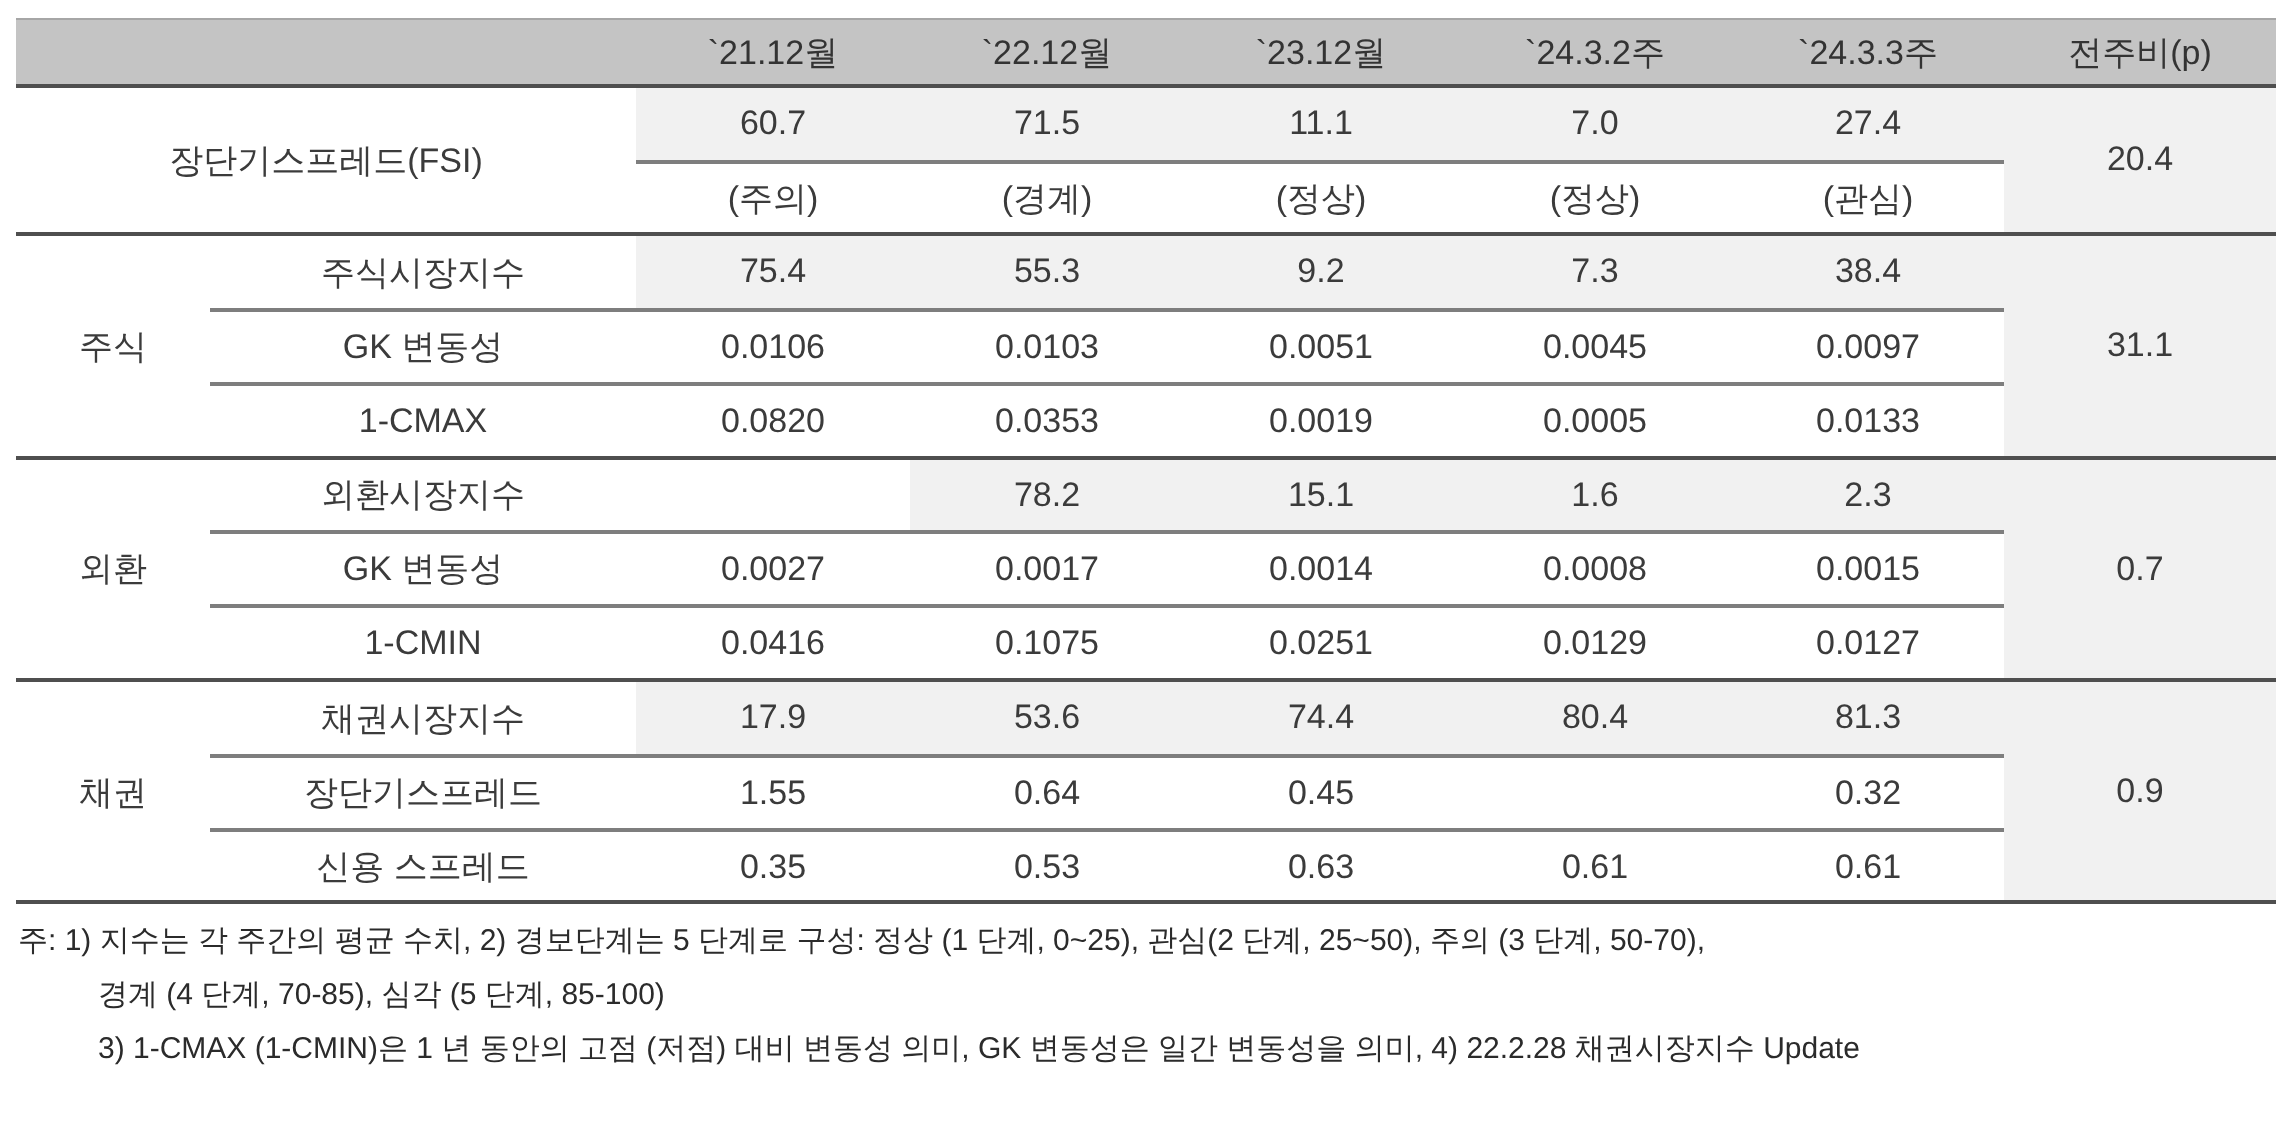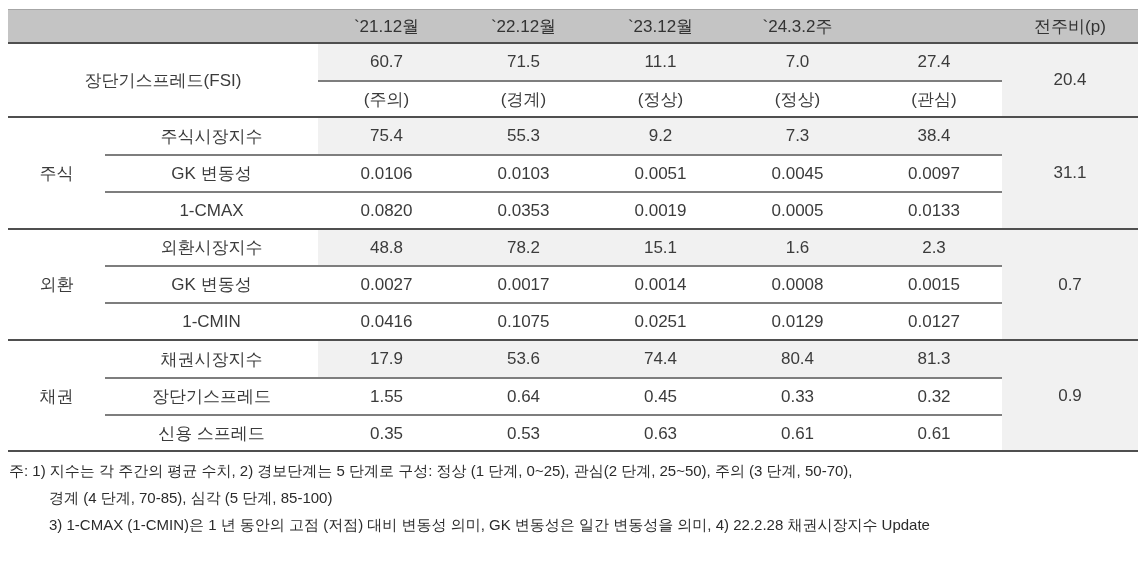--- a/index.html
+++ b/index.html
@@ -53,20 +53,21 @@
 
 <div class="page">
 
   <div class="tbl">
 
     <div class="hdr-band"></div>
     <div class="c hdr" style="grid-area:1/3">`21.12월</div>
     <div class="c hdr" style="grid-area:1/4">`22.12월</div>
     <div class="c hdr" style="grid-area:1/5">`23.12월</div>
     <div class="c hdr" style="grid-area:1/6">`24.3.2주</div>
+    <div class="c hdr" style="grid-area:1/7">`24.3.3주</div>
     <div class="c hdr" style="grid-area:1/8">전주비(p)</div>
 
     <div class="c" style="grid-area:2/1/4/3">장단기스프레드(FSI)</div>
     <div class="c hl" style="grid-area:2/3">60.7</div>
     <div class="c hl" style="grid-area:2/4">71.5</div>
     <div class="c hl" style="grid-area:2/5">11.1</div>
     <div class="c hl" style="grid-area:2/6">7.0</div>
     <div class="c hl" style="grid-area:2/7">27.4</div>
     <div class="c" style="grid-area:3/3">(주의)</div>
     <div class="c" style="grid-area:3/4">(경계)</div>
@@ -91,21 +92,20 @@
     <div class="c" style="grid-area:6/2">1-CMAX</div>
     <div class="c" style="grid-area:6/3">0.0820</div>
     <div class="c" style="grid-area:6/4">0.0353</div>
     <div class="c" style="grid-area:6/5">0.0019</div>
     <div class="c" style="grid-area:6/6">0.0005</div>
     <div class="c" style="grid-area:6/7">0.0133</div>
     <div class="c hl" style="grid-area:4/8/7/9">31.1</div>
 
     <div class="c" style="grid-area:7/2">외환시장지수</div>
     <div class="c" style="grid-area:7/1/10/2">외환</div>
-    <div class="c hl" style="grid-area:7/3">48.8</div>
     <div class="c hl" style="grid-area:7/4">78.2</div>
     <div class="c hl" style="grid-area:7/5">15.1</div>
     <div class="c hl" style="grid-area:7/6">1.6</div>
     <div class="c hl" style="grid-area:7/7">2.3</div>
     <div class="c" style="grid-area:8/2">GK 변동성</div>
     <div class="c" style="grid-area:8/3">0.0027</div>
     <div class="c" style="grid-area:8/4">0.0017</div>
     <div class="c" style="grid-area:8/5">0.0014</div>
     <div class="c" style="grid-area:8/6">0.0008</div>
     <div class="c" style="grid-area:8/7">0.0015</div>
@@ -121,21 +121,20 @@
     <div class="c" style="grid-area:10/2">채권시장지수</div>
     <div class="c hl" style="grid-area:10/3">17.9</div>
     <div class="c hl" style="grid-area:10/4">53.6</div>
     <div class="c hl" style="grid-area:10/5">74.4</div>
     <div class="c hl" style="grid-area:10/6">80.4</div>
     <div class="c hl" style="grid-area:10/7">81.3</div>
     <div class="c" style="grid-area:11/2">장단기스프레드</div>
     <div class="c" style="grid-area:11/3">1.55</div>
     <div class="c" style="grid-area:11/4">0.64</div>
     <div class="c" style="grid-area:11/5">0.45</div>
-    <div class="c" style="grid-area:11/6">0.33</div>
     <div class="c" style="grid-area:11/7">0.32</div>
     <div class="c" style="grid-area:12/2">신용 스프레드</div>
     <div class="c" style="grid-area:12/3">0.35</div>
     <div class="c" style="grid-area:12/4">0.53</div>
     <div class="c" style="grid-area:12/5">0.63</div>
     <div class="c" style="grid-area:12/6">0.61</div>
     <div class="c" style="grid-area:12/7">0.61</div>
     <div class="c hl" style="grid-area:10/8/13/9">0.9</div>
   </div>
 

